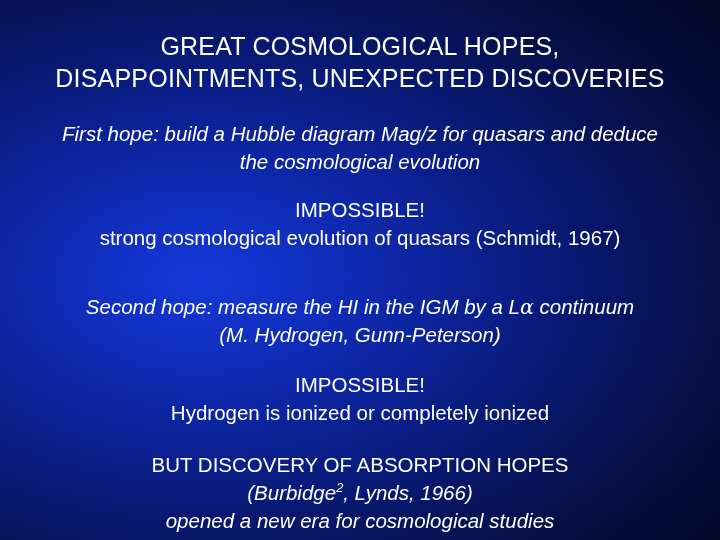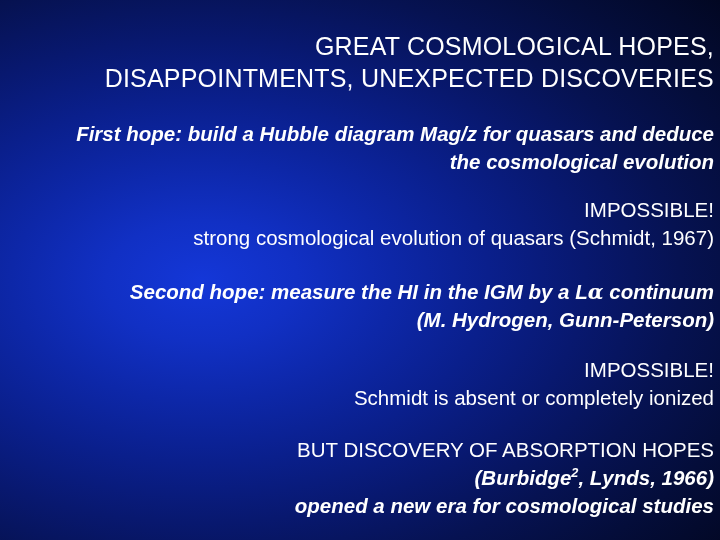--- a/index.html
+++ b/index.html
@@ -22,21 +22,21 @@
       radial-gradient(ellipse 95% 80% at 28% 52%,
         #1437d8 0%,
         #1130c4 14%,
         #0d27a8 28%,
         #0a1f8c 42%,
         #08186f 56%,
         #061252 70%,
         #040d3a 84%,
         #020722 100%);
     color: #ffffff;
-    text-align: right;
+    text-align: center;
     padding: 0 6px;
     -webkit-font-smoothing: antialiased;
   }
 
   .title-block {
     padding-top: 30px;
   }
   .title-line {
     font-size: 25px;
     line-height: 32px;
@@ -47,31 +47,31 @@
   .para {
     margin-top: 18px;
   }
   .line {
     font-size: 20.5px;
     line-height: 28px;
     white-space: nowrap;
   }
   .italic {
     font-style: italic;
-    font-weight: bold;
+    font-weight: normal;
   }
   .plain {
     font-style: normal;
     font-weight: normal;
   }
 
   
   #first-hope { margin-top: 26px; }
   #impossible-1 { margin-top: 20px; }
-  #second-hope { margin-top: 26px; }
+  #second-hope { margin-top: 41px; }
   #impossible-2 { margin-top: 22px; }
   #discovery { margin-top: 24px; }
 
   .wide-line {
     font-size: 20.5px;
   }
 
   sup {
     font-size: 0.62em;
     vertical-align: super;
@@ -102,21 +102,21 @@
     <div class="line plain">strong cosmological evolution of quasars (Schmidt, 1967)</div>
   </div>
 
   <div class="para" id="second-hope">
     <div class="line italic"><span>Second hope: measure the HI in the IGM by a L</span><span class="greek">α</span><span> continuum</span></div>
     <div class="line italic">(M. Hydrogen, Gunn-Peterson)</div>
   </div>
 
   <div class="para" id="impossible-2">
     <div class="line plain">IMPOSSIBLE!</div>
-    <div class="line plain">Schmidt is absent or completely ionized</div>
+    <div class="line plain">Hydrogen is ionized or completely ionized</div>
   </div>
 
   <div class="para" id="discovery">
     <div class="line plain">BUT DISCOVERY OF ABSORPTION HOPES</div>
     <div class="line italic"><span>(Burbidge</span><sup>2</sup><span>, Lynds, 1966)</span></div>
     <div class="line italic">opened a new era for cosmological studies</div>
   </div>
 
 </div>
 

